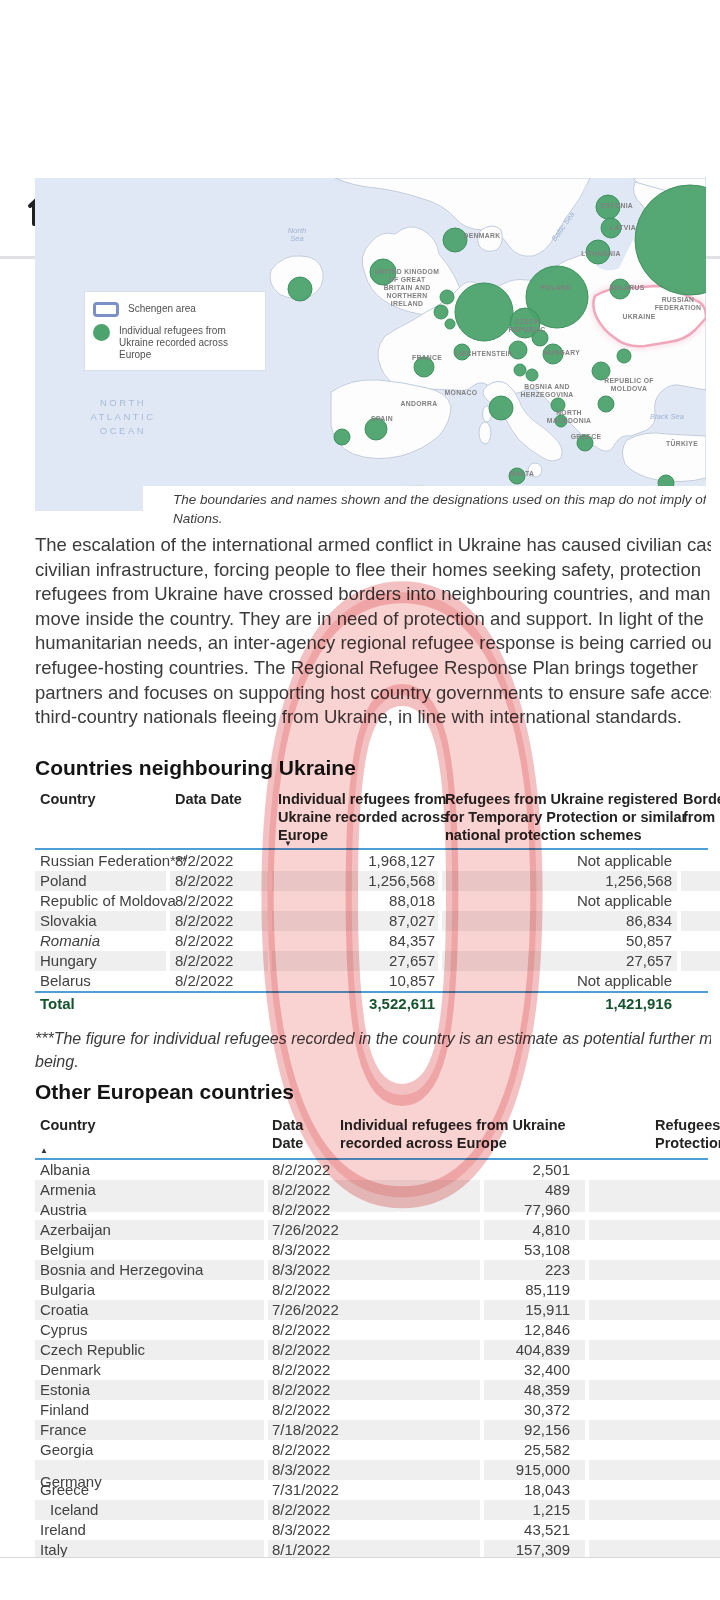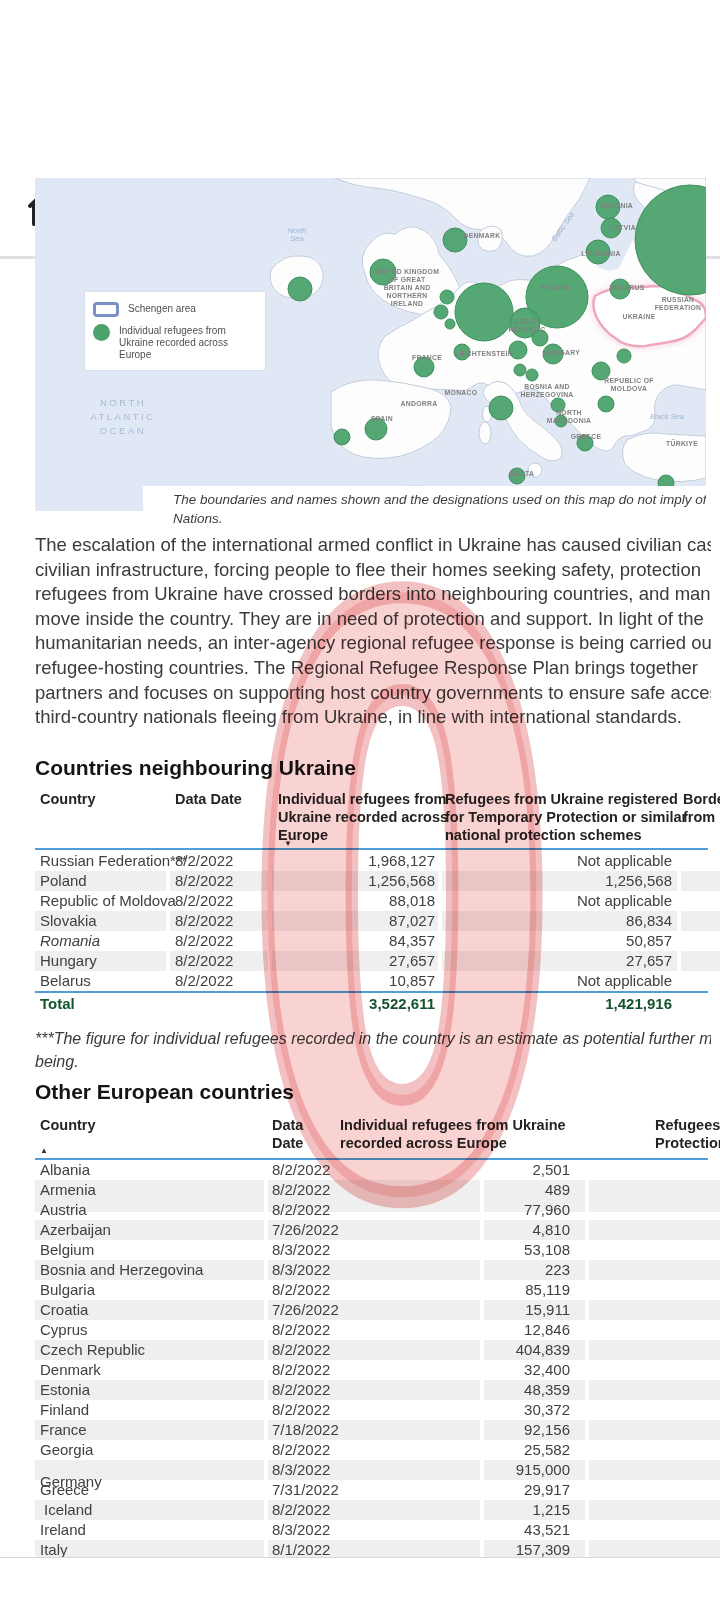--- a/index.html
+++ b/index.html
@@ -452,28 +452,28 @@
       <div class="stripe" style="left: 233px; width: 212px;"></div>
       <div class="stripe" style="left: 449px; width: 101px;"></div>
       <div class="stripe" style="left: 554px; width: 131px;"></div>
       <div class="tcell" style="line-height: 20px; left: 5px; margin-top: 12px;">Germany</div>
       <div class="tcell" style="line-height: 20px; left: 237px;">8/3/2022</div>
       <div class="tcell" style="line-height: 20px; right: 150px;">915,000</div>
     </div>
     <div class="trow" style="top: 368px; height: 20px;">
       <div class="tcell" style="line-height: 20px; left: 5px;">Greece</div>
       <div class="tcell" style="line-height: 20px; left: 237px;">7/31/2022</div>
-      <div class="tcell" style="line-height: 20px; right: 150px;">29,917</div>
+      <div class="tcell" style="line-height: 20px; right: 150px;">18,043</div>
     </div>
     <div class="trow" style="top: 388px; height: 20px;">
       <div class="stripe" style="left: 0px; width: 229px;"></div>
       <div class="stripe" style="left: 233px; width: 212px;"></div>
       <div class="stripe" style="left: 449px; width: 101px;"></div>
       <div class="stripe" style="left: 554px; width: 131px;"></div>
-      <div class="tcell" style="line-height: 20px; left: 9px;">Iceland</div>
+      <div class="tcell" style="line-height: 20px; left: 15px;">Iceland</div>
       <div class="tcell" style="line-height: 20px; left: 237px;">8/2/2022</div>
       <div class="tcell" style="line-height: 20px; right: 150px;">1,215</div>
     </div>
     <div class="trow" style="top: 408px; height: 20px;">
       <div class="tcell" style="line-height: 20px; left: 5px;">Ireland</div>
       <div class="tcell" style="line-height: 20px; left: 237px;">8/3/2022</div>
       <div class="tcell" style="line-height: 20px; right: 150px;">43,521</div>
     </div>
     <div class="trow" style="top: 428px; height: 20px;">
       <div class="stripe" style="left: 0px; width: 229px;"></div>

